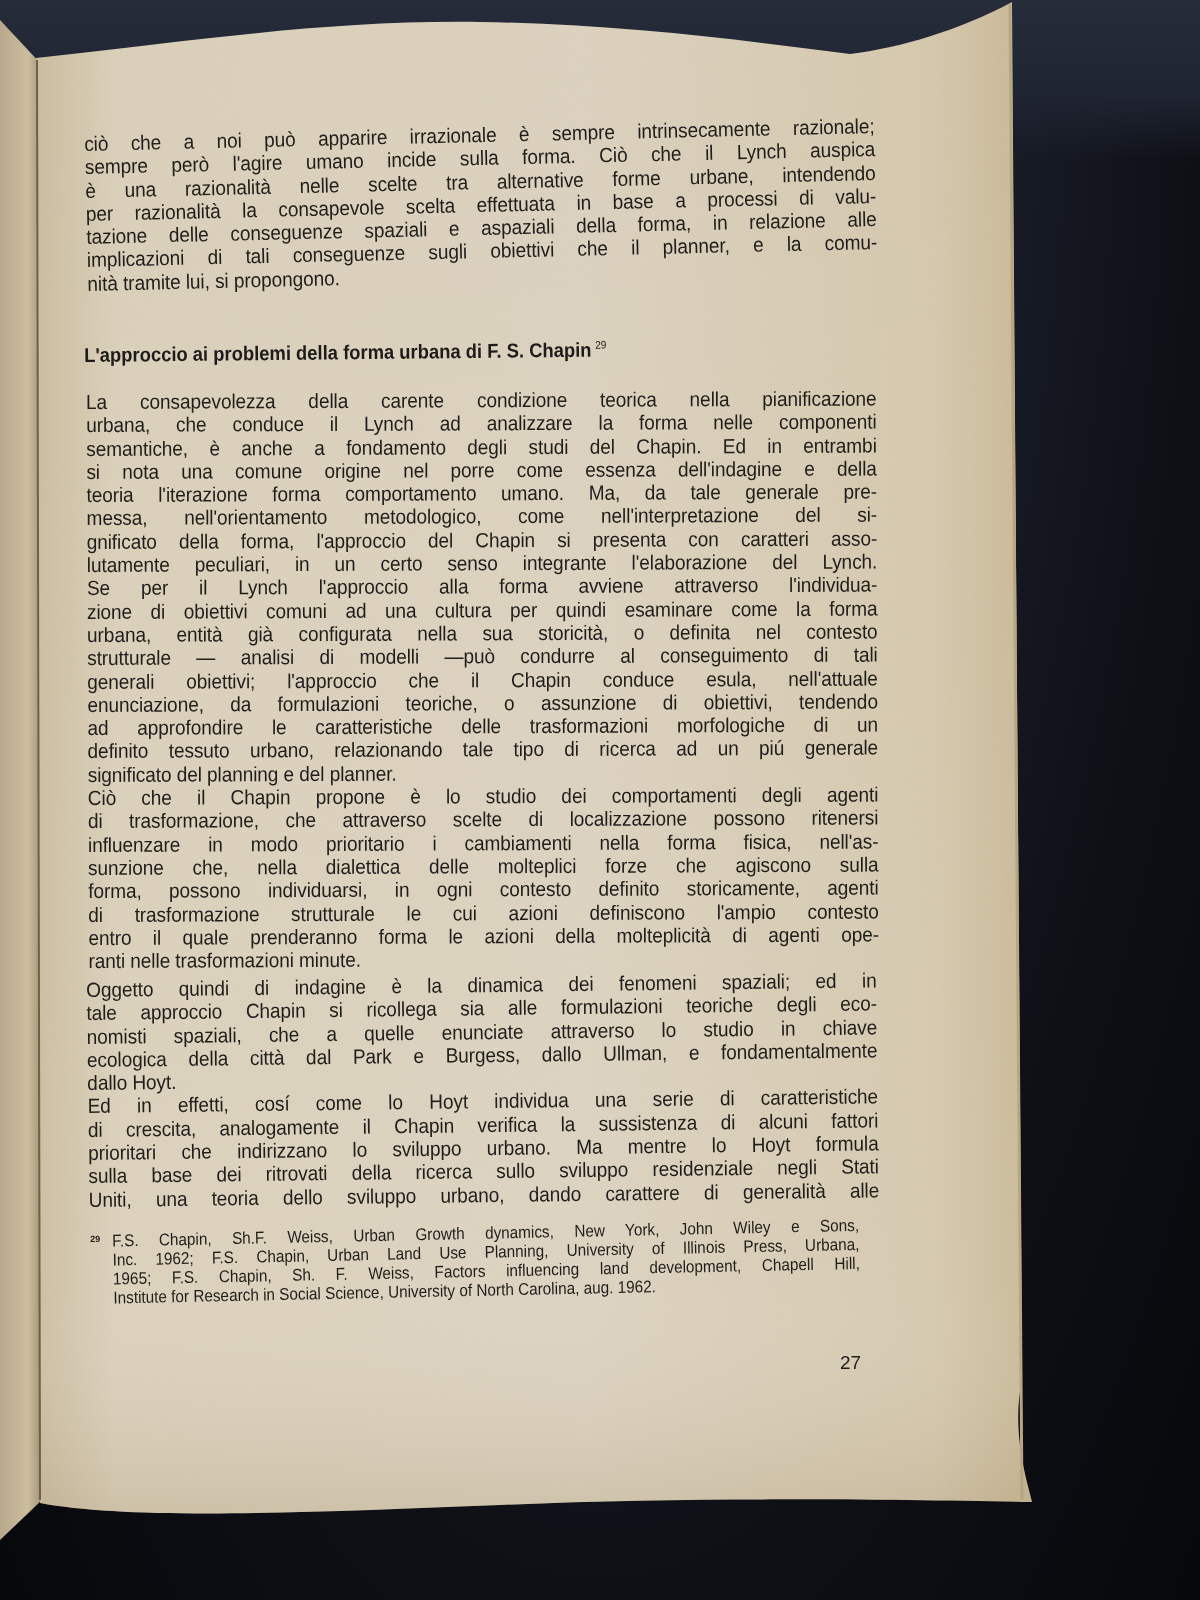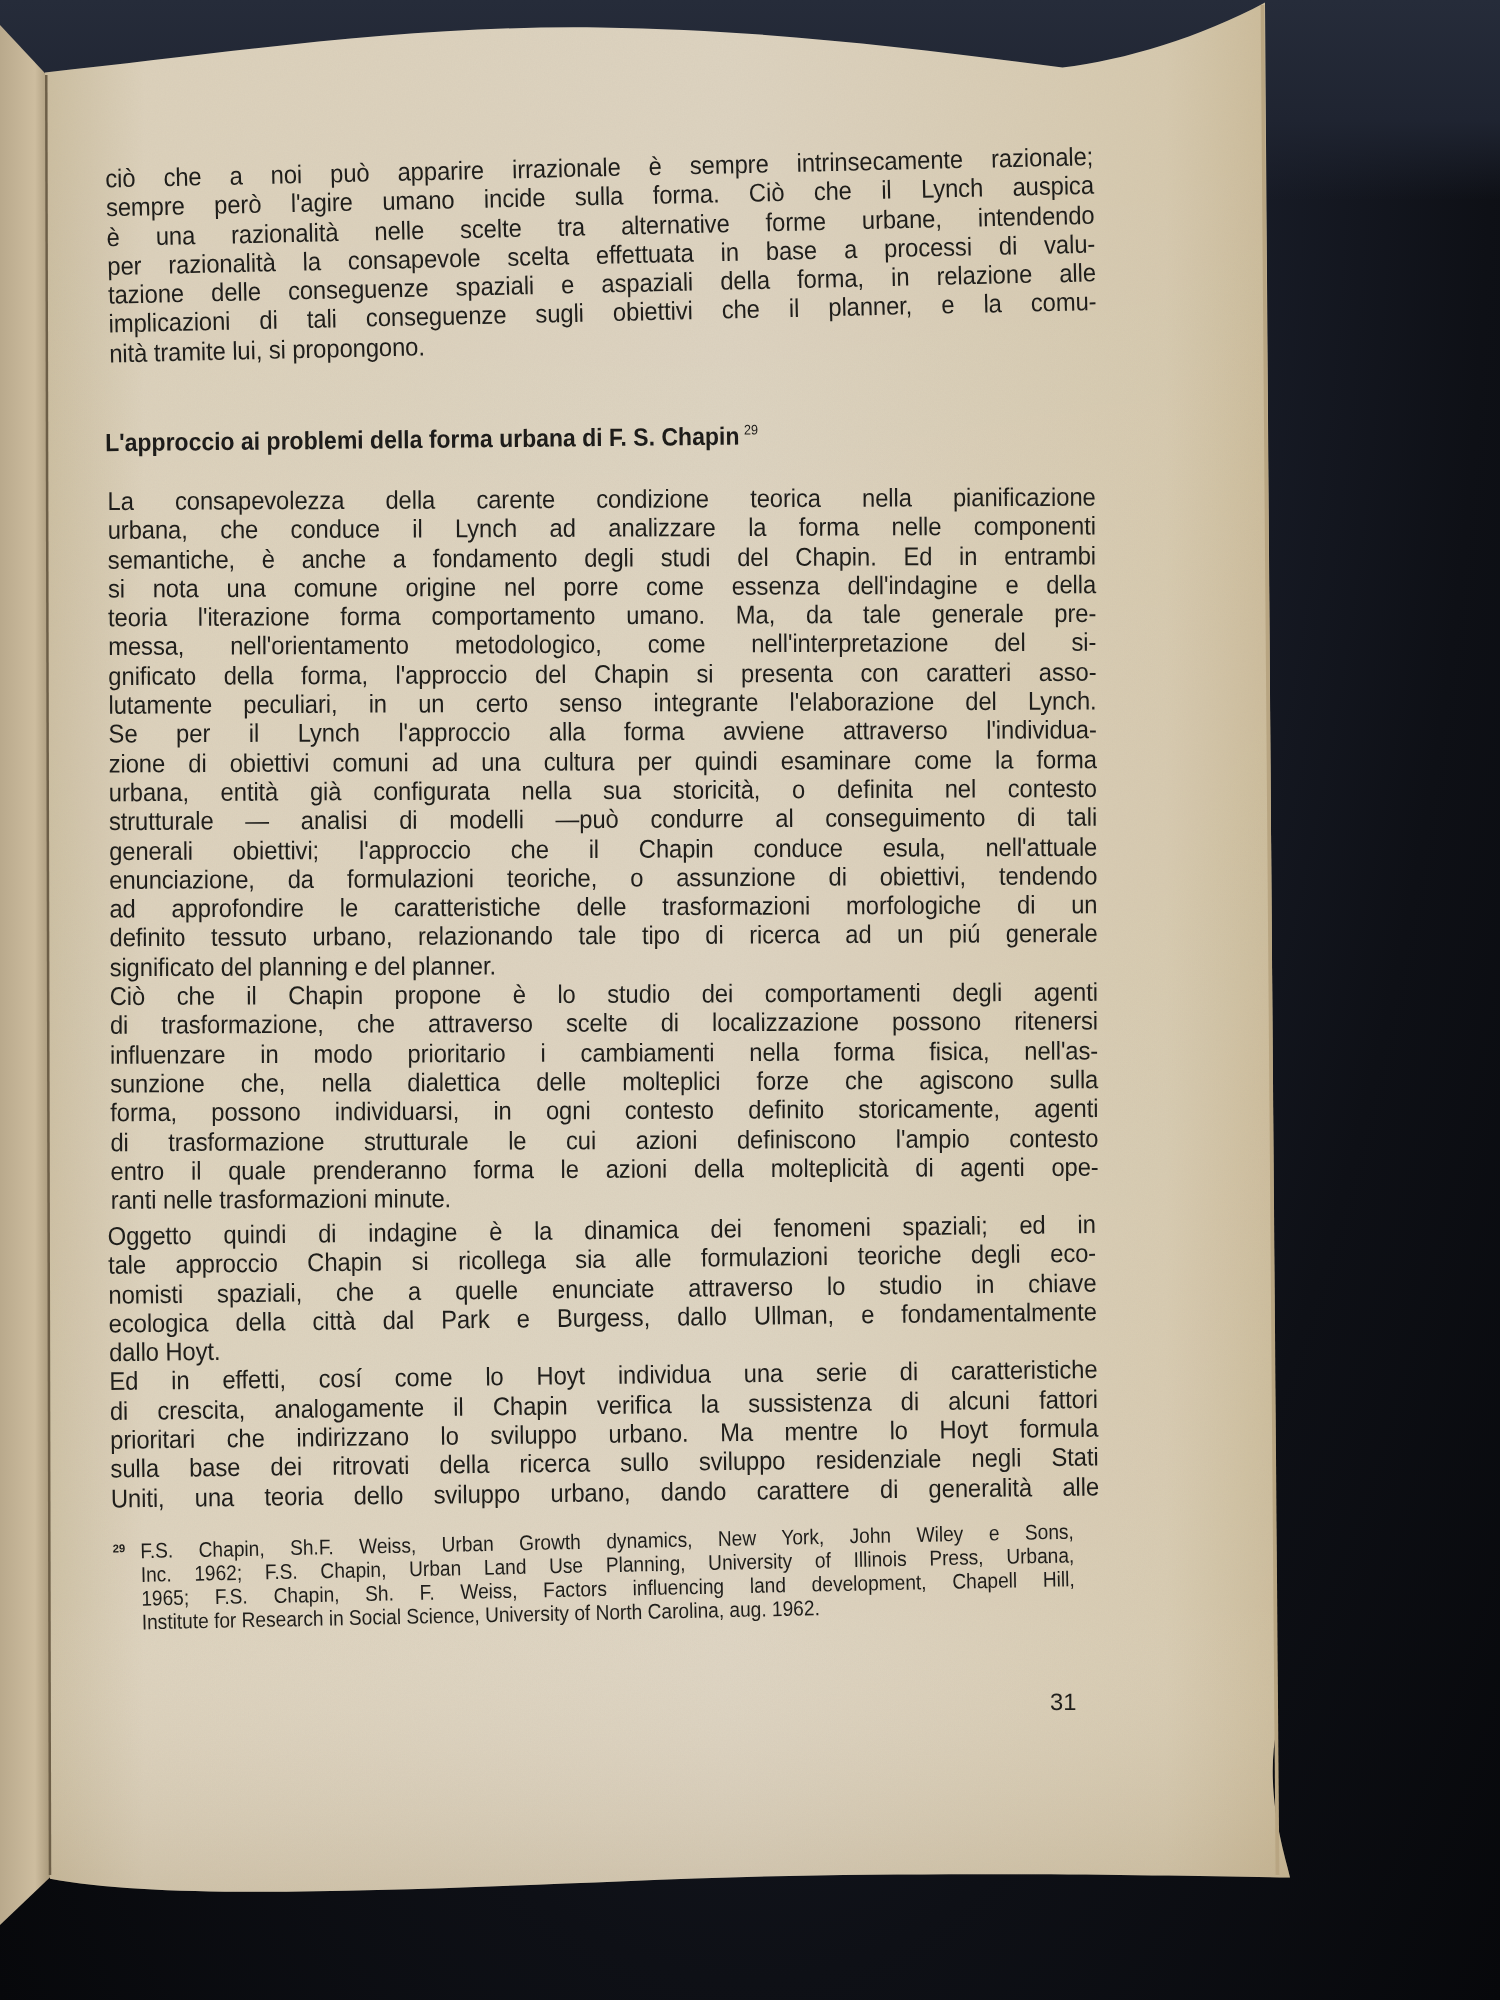--- a/index.html
+++ b/index.html
@@ -270,13 +270,13 @@
 <div class="footnote">
   <span class="fn-mark">29</span>
   <div class="fn-text">
     <span class="line">F.S. Chapin, Sh.F. Weiss, Urban Growth dynamics, New York, John Wiley e Sons,</span>
     <span class="line">Inc. 1962; F.S. Chapin, Urban Land Use Planning, University of Illinois Press, Urbana,</span>
     <span class="line">1965; F.S. Chapin, Sh. F. Weiss, Factors influencing land development, Chapell Hill,</span>
     <span class="line last">Institute for Research in Social Science, University of North Carolina, aug. 1962.</span>
   </div>
 </div>
 
-<div class="page-number">31</div>
+<div class="page-number">27</div>
 
 </body></html>

